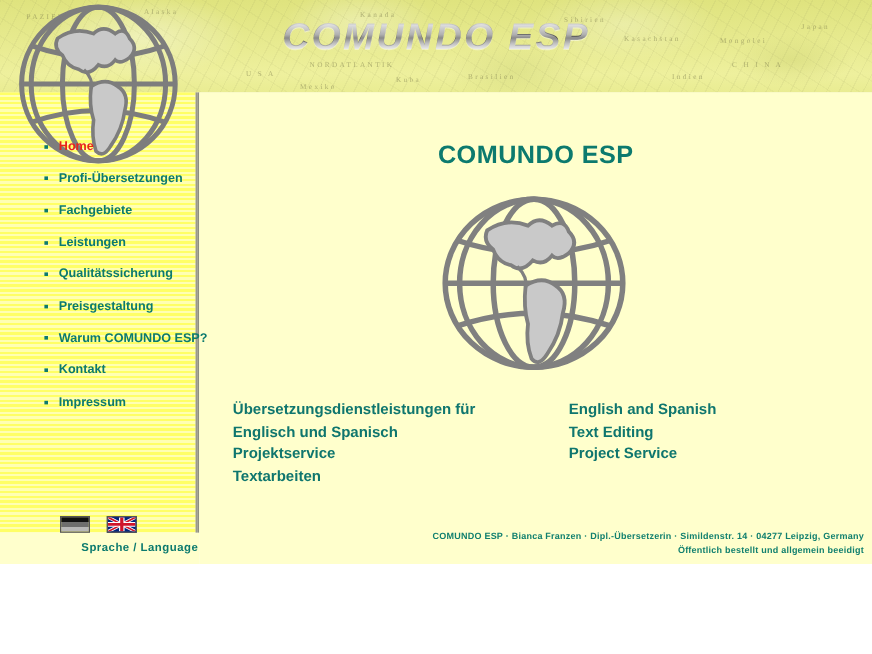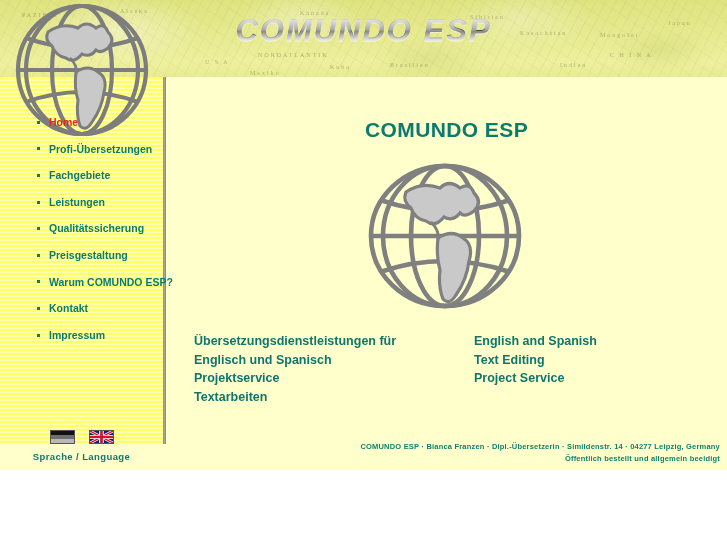--- a/index.html
+++ b/index.html
@@ -197,20 +197,21 @@
   #lang-caption {
     position: absolute;
     left: 0;
     top: 451px;
     width: 163px;
     text-align: center;
     font-size: 9.5px;
     font-weight: bold;
     letter-spacing: 0.4px;
     color: #0c7a6e;
+    padding-left: 35px;
   }
 
   
   #content-heading {
     position: absolute;
     left: 166px;
     top: 118px;
     width: 561px;
     text-align: center;
     font-size: 21px;

